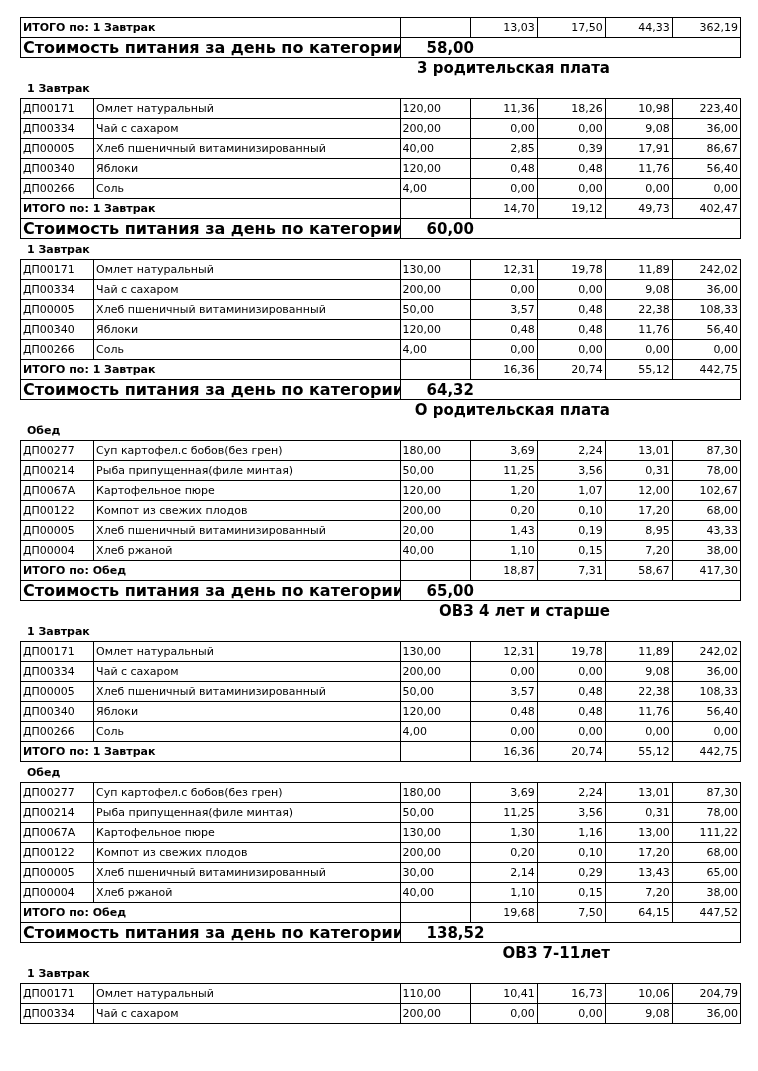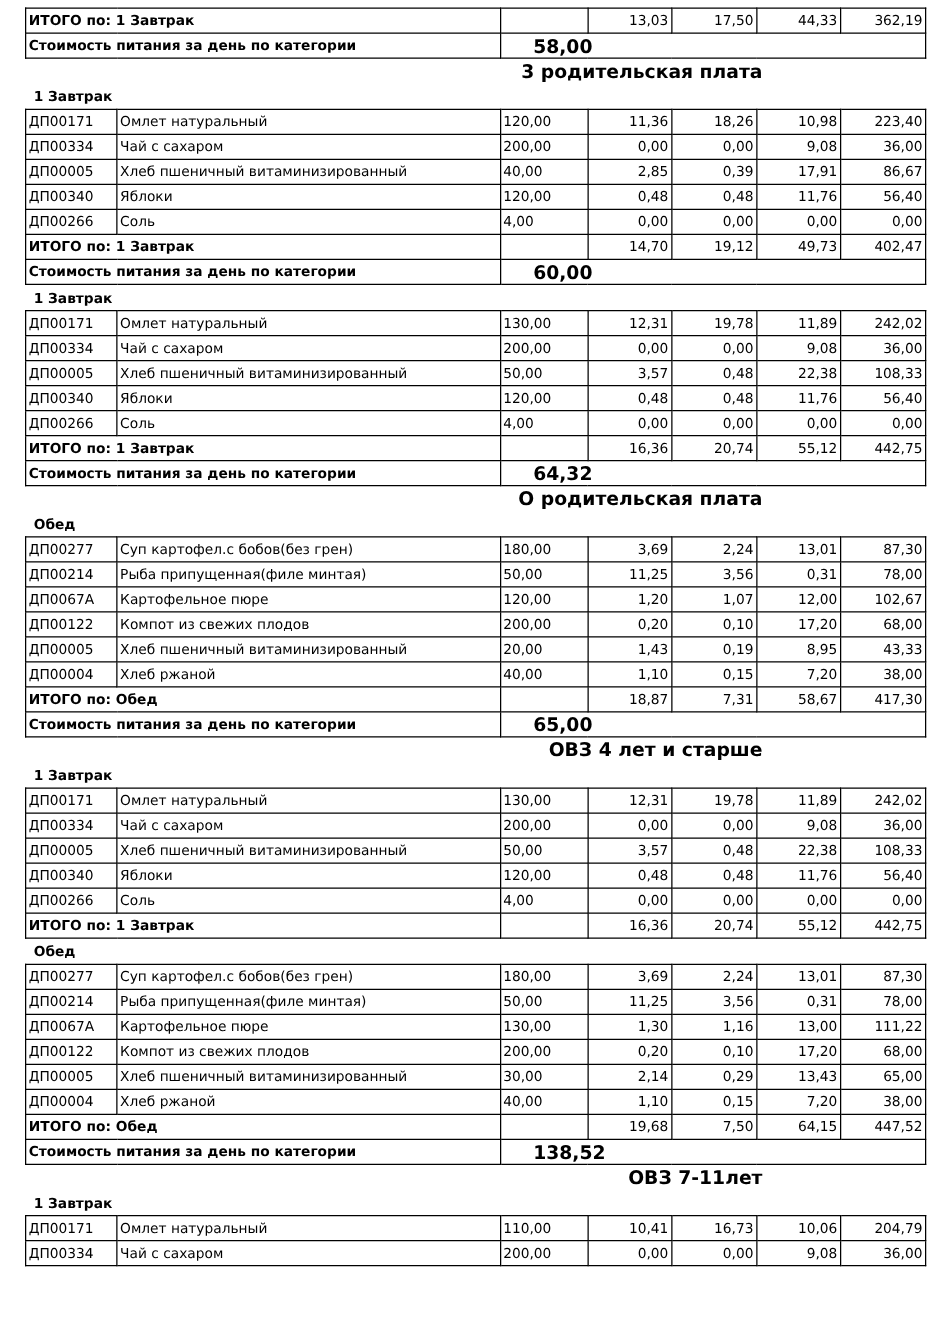--- a/index.html
+++ b/index.html
@@ -1,27 +1,27 @@
 <!DOCTYPE html>
 <html><head>
 <meta charset="utf-8">
 <style>
   html, body { margin: 0; padding: 0; background: #ffffff; }
   body { width: 758px; height: 1071px; position: relative; overflow: hidden;
          font-family: "DejaVu Sans", sans-serif; color: #000; font-size: 11px; }
-  #doc { position: absolute; left: 20px; top: 6px; width: 590px; }
+  #doc { position: absolute; left: 20px; top: 17px; width: 590px; }
   table.t { border-collapse: collapse; width: 721px; table-layout: fixed; }
   table.t td { border: 1px solid #000; height: 19px; padding: 0 2px; white-space: nowrap; overflow: hidden; line-height: 18px; }
   col.c0 { width: 73px; } col.c1 { width: 306px; } col.c2 { width: 70px; }
   col.c3 { width: 67px; } col.c4 { width: 68px; } col.c5 { width: 67px; } col.c6 { width: 68px; }
   td.num { text-align: right; }
   td.qty { text-align: left; }
   tr.total td { font-weight: bold; }
   tr.total td.num { font-weight: normal; }
-  tr.cost td { height: 19px; font-size: 11px; font-weight: bold; }
+  tr.cost td { height: 19px; font-size: 16px; font-weight: bold; }
   tr.cost td.costval { font-size: 15px; padding-left: 26px; border-right: none; }
   tr.cost td.filler { border-left: none; }
   .cat-title { text-align: right; font-weight: bold; font-size: 15px; height: 20px; line-height: 20px; margin-top: 0; }
   .meal-title { font-weight: bold; font-size: 11px; height: 20px; line-height: 22px; padding-left: 7px; }
 </style>
 </head>
 <body>
 
 <div id="doc">
 

